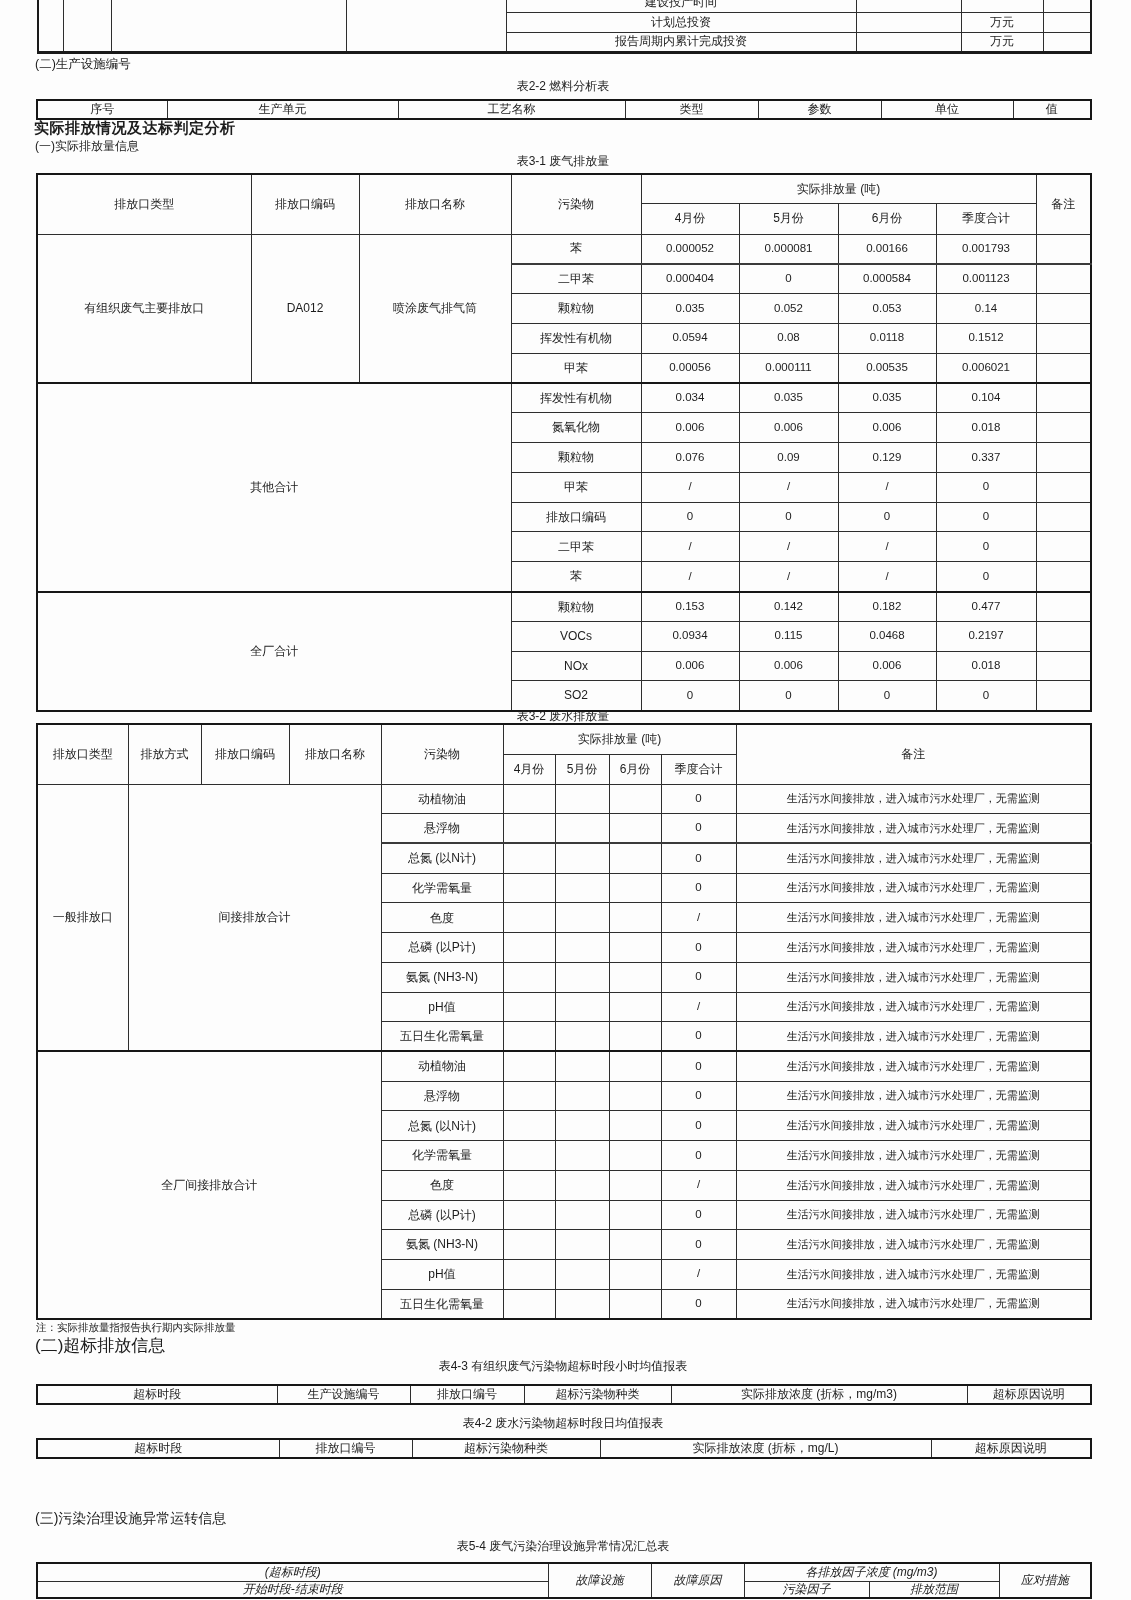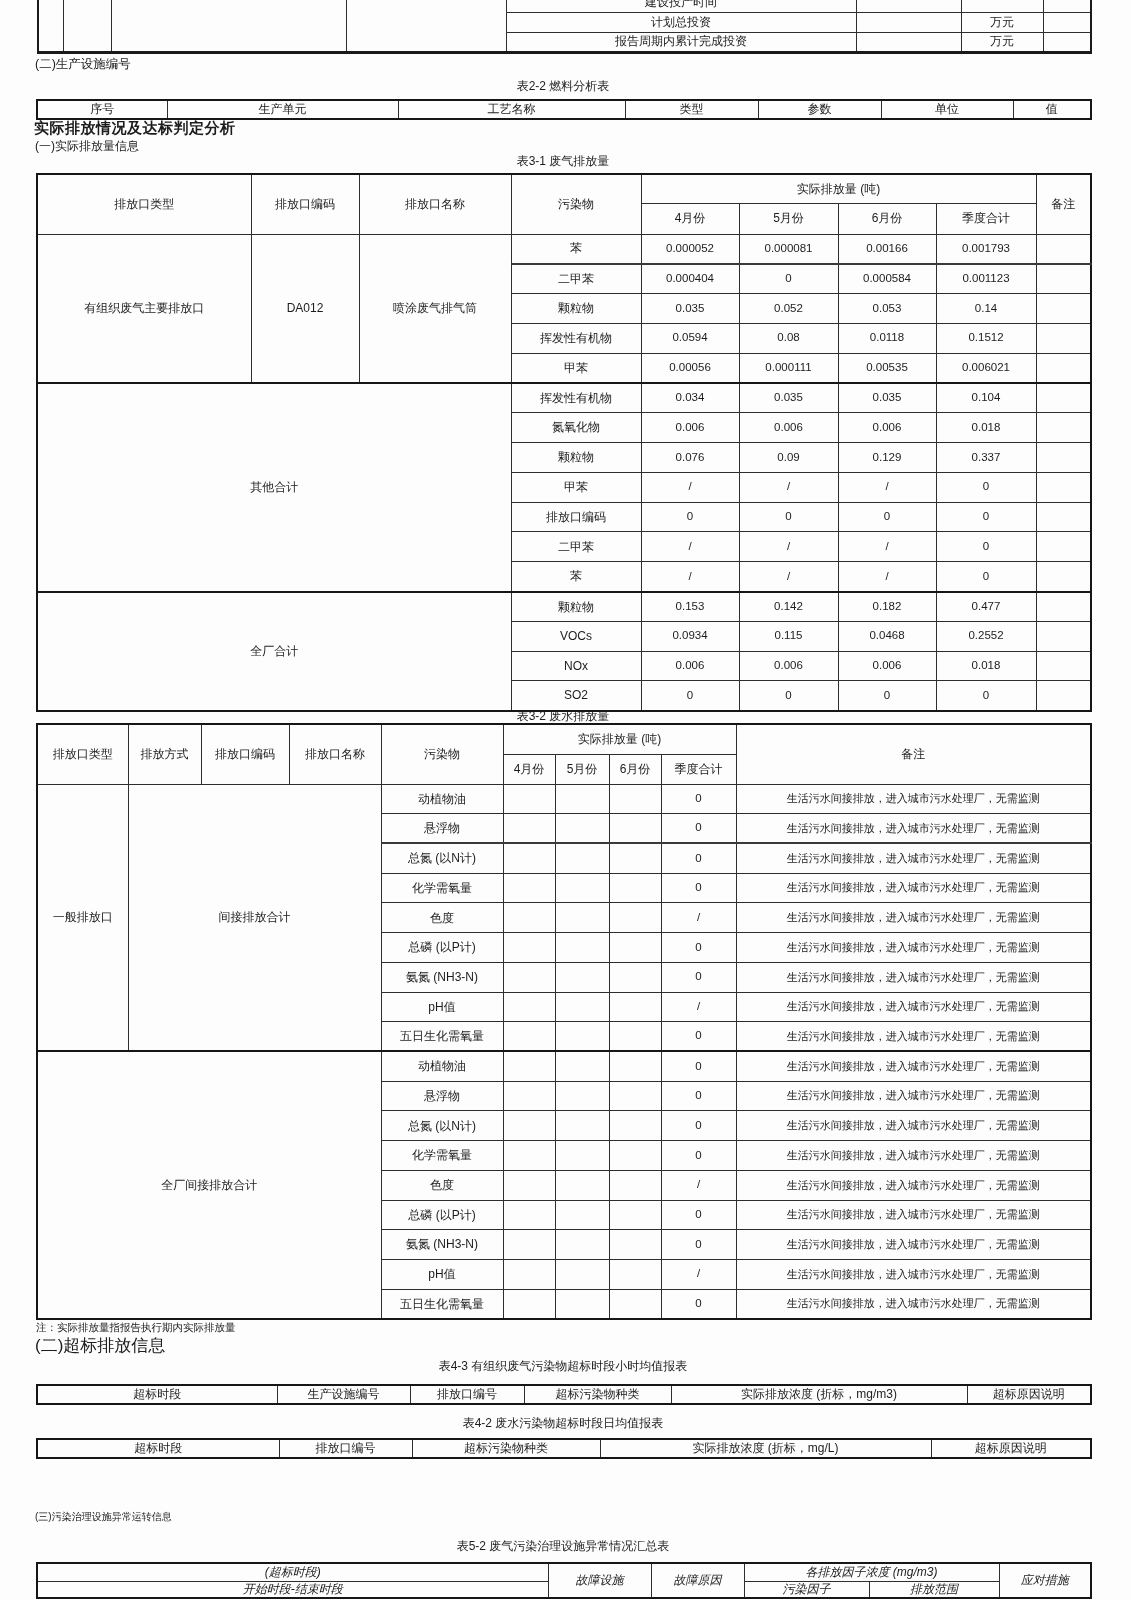--- a/index.html
+++ b/index.html
@@ -235,21 +235,21 @@
         <td class="num sec">0.142</td>
         <td class="num sec">0.182</td>
         <td class="num sec">0.477</td>
         <td class="sec"></td>
       </tr>
       <tr style="height: 29.8px;">
         <td>VOCs</td>
         <td class="num">0.0934</td>
         <td class="num">0.115</td>
         <td class="num">0.0468</td>
-        <td class="num">0.2552</td>
+        <td class="num">0.2197</td>
         <td></td>
       </tr>
       <tr style="height: 29.8px;">
         <td>NOx</td>
         <td class="num">0.006</td>
         <td class="num">0.006</td>
         <td class="num">0.006</td>
         <td class="num">0.018</td>
         <td></td>
       </tr>
@@ -484,22 +484,22 @@
       <tr style="height:19px">
     <td>超标时段</td>
     <td>排放口编号</td>
     <td>超标污染物种类</td>
     <td>实际排放浓度 (折标，mg/L)</td>
     <td>超标原因说明</td>
   </tr>
 </tbody>
   </table>
 
-<div class="lbl" style="left:35px;top:1510px;font-size:10px">(三)污染治理设施异常运转信息</div>
-<div class="cap" style="top:1538px">表5-2 废气污染治理设施异常情况汇总表</div>
+<div class="lbl" style="left:35px;top:1510px;font-size:14px">(三)污染治理设施异常运转信息</div>
+<div class="cap" style="top:1538px">表5-4 废气污染治理设施异常情况汇总表</div>
 
 <table id="t51" class="outline">
   <colgroup>
     <col style="width:511px">
       <col style="width:103px">
       <col style="width:93px">
     <col style="width:125px">
       <col style="width:130px">
       <col style="width:92px">
   </colgroup>

